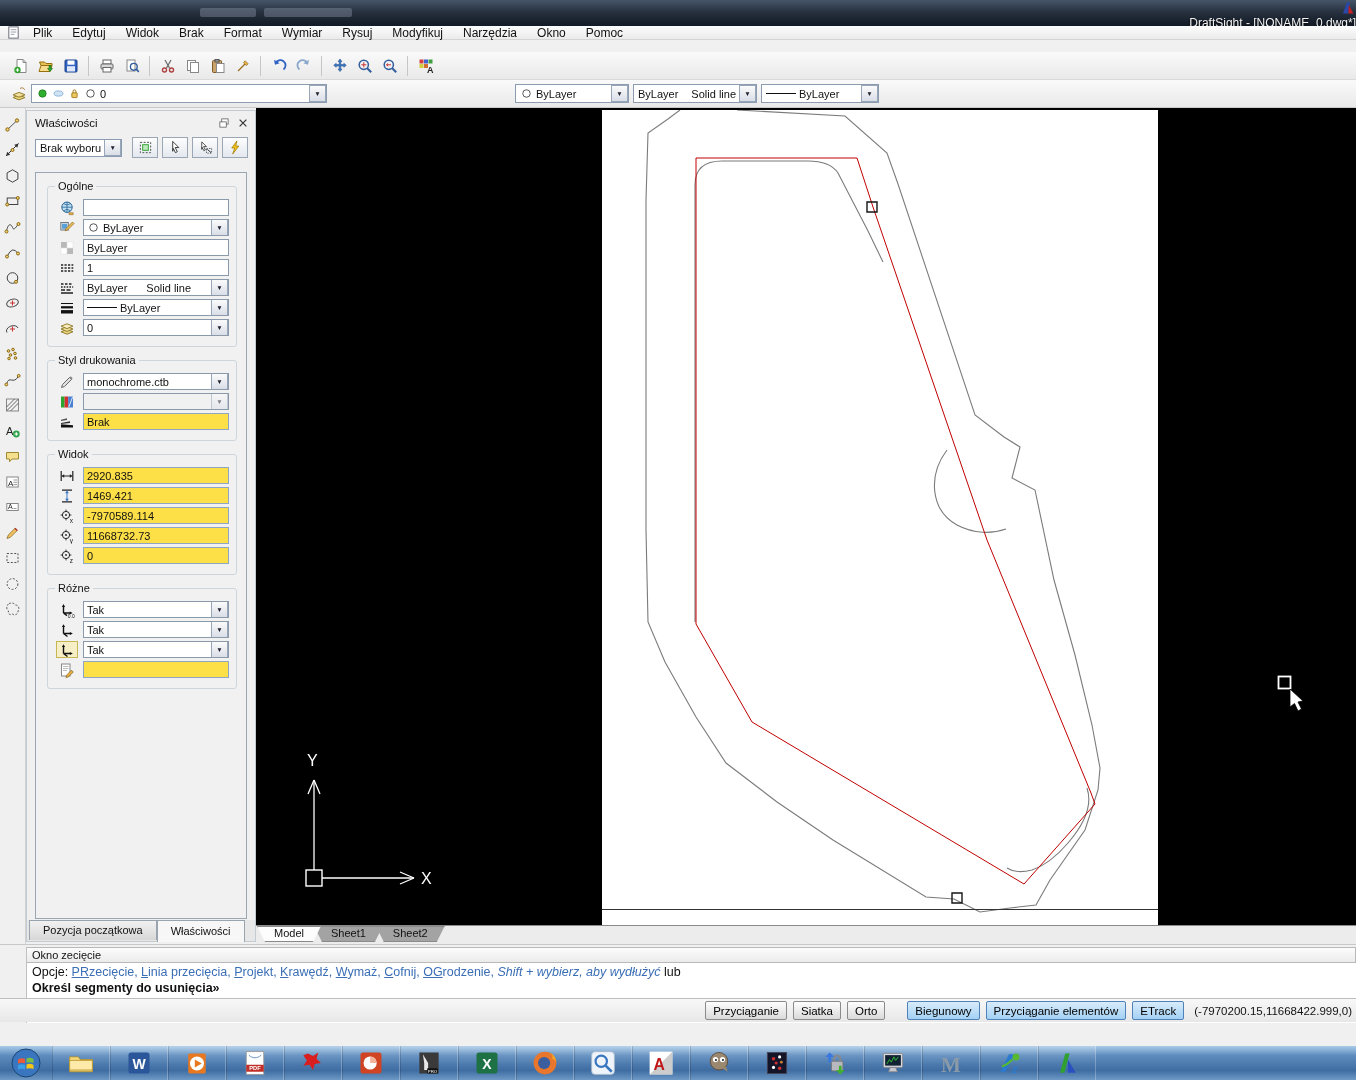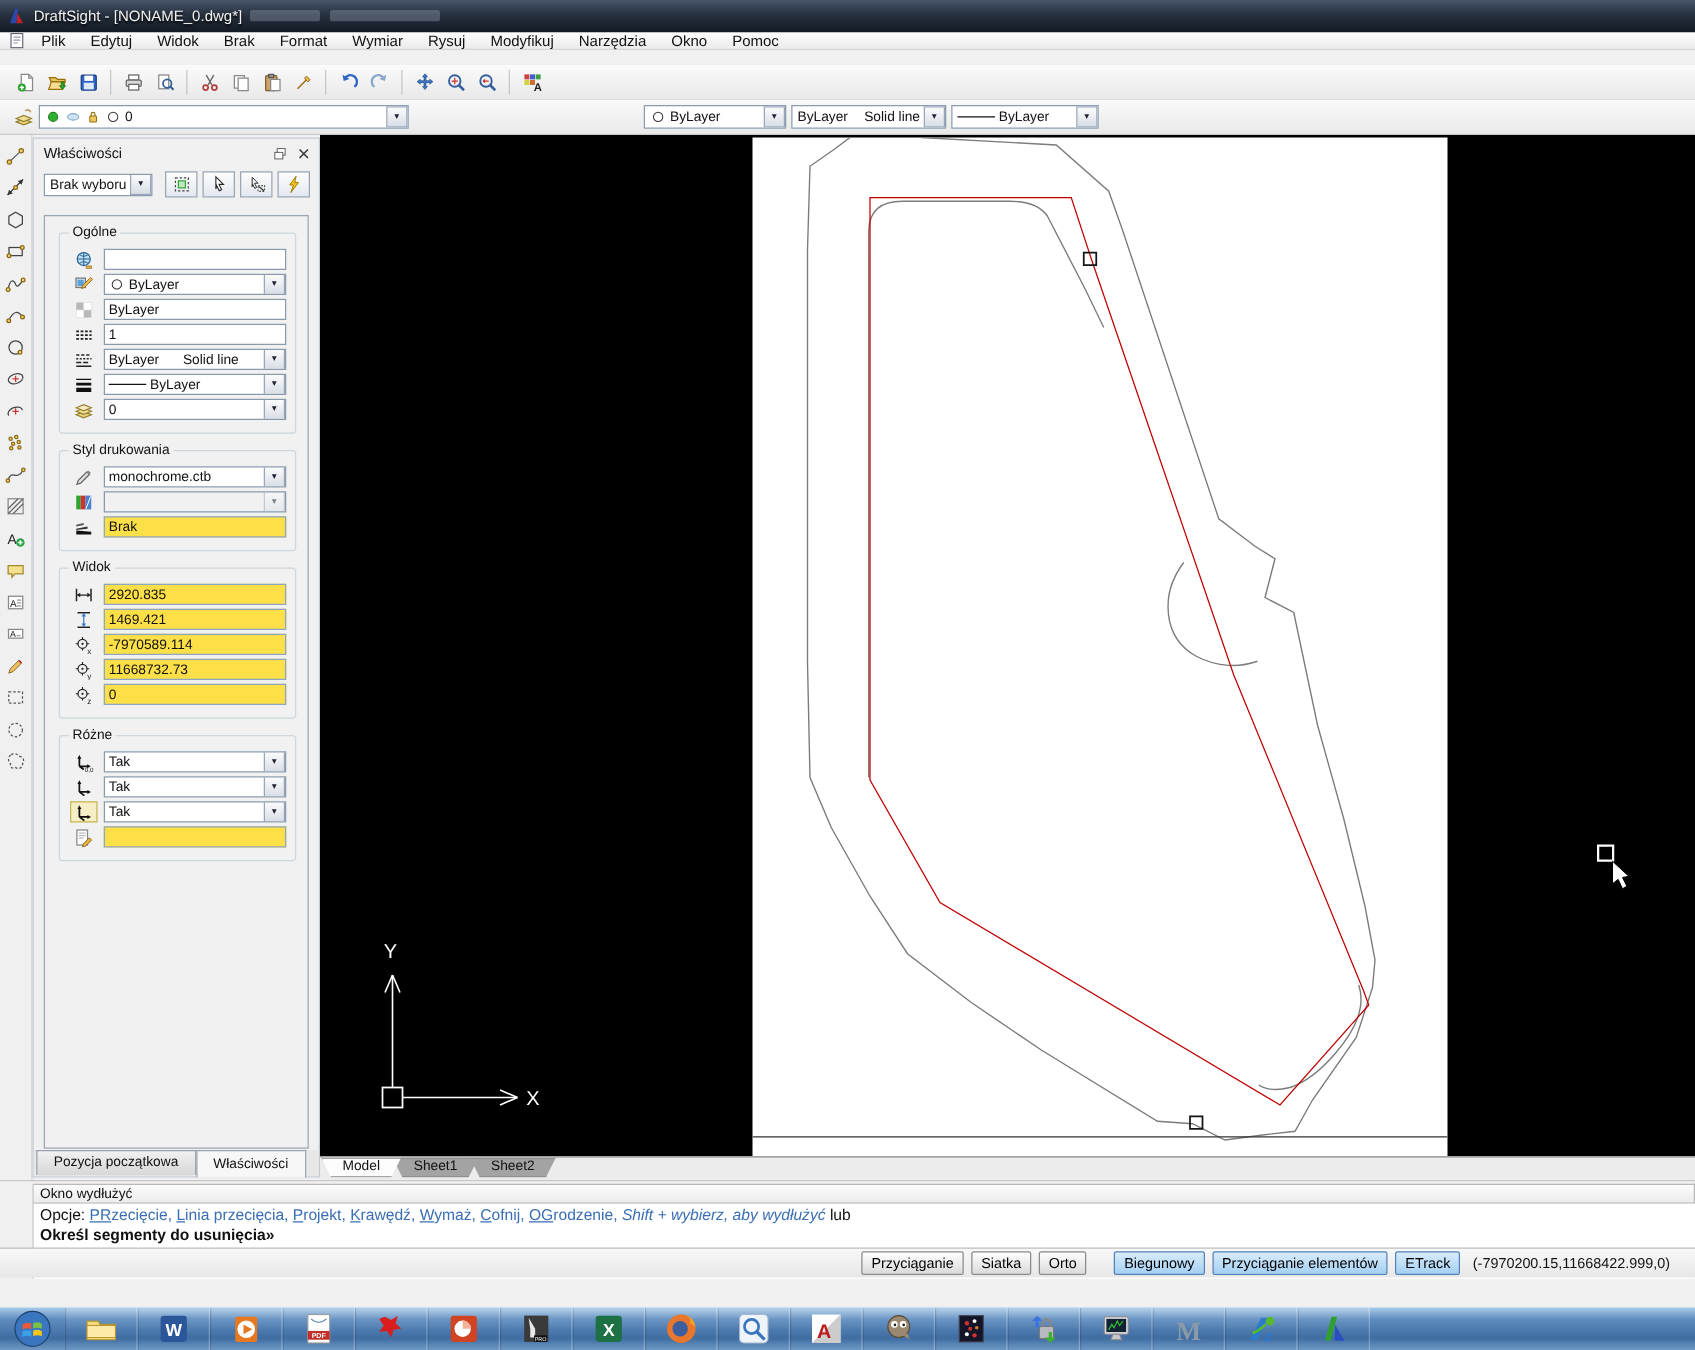--- a/index.html
+++ b/index.html
@@ -1,21 +1,21 @@
 <!DOCTYPE html>
 <html><head>
 <meta charset="utf-8">
 <style>
   html,body{margin:0;padding:0;background:#444;}
   #app{position:relative;width:1356px;height:1080px;background:#f0f0f0;overflow:hidden;
        font-family:"Liberation Sans",sans-serif;font-size:11px;color:#111;}
   svg{display:block}
   
-  #titlebar{position:absolute;top:0;left:0;right:0;height:26px;display:flex;align-items:center;
-    background:linear-gradient(#46566a 0%,#27313f 45%,#121a25 100%);color:#f2f2f2;padding-left:5px;box-sizing:border-box;}
+  #titlebar{position:absolute;top:0;left:0;right:0;height:26px;display:flex;align-items:flex-end;
+    background:linear-gradient(#46566a 0%,#27313f 45%,#121a25 100%);color:#f2f2f2;padding-left:5px;box-sizing:border-box;flex-direction:column;}
   #titlebar .icn svg{width:16px;height:16px}
   #title-text{font-size:12px;margin-left:6px;text-shadow:0 1px 2px #000;white-space:nowrap}
   .ghost{position:absolute;top:8px;height:9px;border-radius:2px;background:rgba(150,160,178,.38)}
   .ghost.g1{left:200px;width:56px}.ghost.g2{left:264px;width:88px}
   
   #menubar{position:absolute;top:26px;left:0;right:0;height:14px;background:linear-gradient(#fdfdfd,#ebebeb);
     border-bottom:1px solid #d4d4d4;display:flex;align-items:center;padding-left:4px;box-sizing:border-box}
   #menubar .icn svg{width:15px;height:15px;margin:0 2px}
   .menu-item{padding:4px 10px;font-size:12px;cursor:default}
   
@@ -96,21 +96,21 @@
   .cmd-header{height:16px;background:linear-gradient(#fcfcfc,#ebebeb);border:1px solid #b9b9b9;border-left:0;
     font-size:11px;padding:1px 0 0 5px;box-sizing:border-box}
   .cmd-lines{height:38px;background:#fff;border-bottom:1px solid #cccccc;padding:2px 5px;font-size:12.5px;overflow:hidden}
   .cmdlink{color:#3a6eb5}
   .cmdlink u{text-decoration:underline}
   .cmditalic{color:#3a6eb5;font-style:italic}
   .cmd-line2{font-weight:bold;font-size:12.5px;margin-top:2px}
   .cmd-input{height:17px;background:#fff;font-size:12px;padding:1px 5px;box-sizing:border-box}
   
   #statusbar{position:absolute;top:998px;left:0;right:0;height:24px;background:linear-gradient(#f8f8f8,#e7e7e7);
-    border-top:1px solid #bdbdbd;display:flex;align-items:center;justify-content:flex-end;padding-right:20px;gap:6px;box-sizing:border-box}
+    border-top:1px solid #bdbdbd;display:flex;align-items:center;justify-content:flex-end;padding-right:4px;gap:6px;box-sizing:border-box}
   .sbtn{height:19px;padding:0 7px;border:1px solid #8a8a8a;border-radius:2px;font-size:11.5px;
     background:linear-gradient(#fefefe,#dadada);display:flex;align-items:center}
   .sbtn.active{background:linear-gradient(#d8ecfb,#a3d0f4);border-color:#4f82b8}
   .sbtn.gap{margin-left:16px}
   #coords{font-size:11.5px;margin-left:4px;white-space:nowrap}
   
   #taskbar{position:absolute;top:1046px;left:0;right:0;height:34px;display:flex;align-items:center;
     background:linear-gradient(#a9cbe9 0%,#5e8cbe 28%,#3f6da2 72%,#6e99c6 100%)}
   .tslot{width:57px;height:34px;flex:none;display:flex;align-items:center;justify-content:center;
     border-right:1px solid rgba(255,255,255,.25);box-shadow:inset 1px 0 rgba(0,0,0,.15);
@@ -880,21 +880,21 @@
 
     <div id="sheettabs">
         <span class="stab active">Model</span>
         <span class="stab">Sheet1</span>
         <span class="stab">Sheet2</span>
       </div>
   </div>
 
   <div id="cmdwin">
     <div class="cmd-main">
-      <div class="cmd-header">Okno wydłużyć</div>
+      <div class="cmd-header">Okno zecięcie</div>
       <div class="cmd-lines">
         <div class="cmd-line1" id="cmd-options"><span>Opcje: </span><span class="cmdlink"><u>PR</u>zecięcie</span><span class="cmdlink">, </span><span class="cmdlink"><u>L</u>inia przecięcia</span><span class="cmdlink">, </span><span class="cmdlink"><u>P</u>rojekt</span><span class="cmdlink">, </span><span class="cmdlink"><u>K</u>rawędź</span><span class="cmdlink">, </span><span class="cmdlink"><u>W</u>ymaż</span><span class="cmdlink">, </span><span class="cmdlink"><u>C</u>ofnij</span><span class="cmdlink">, </span><span class="cmdlink"><u>OG</u>rodzenie</span><span class="cmdlink">, </span><span class="cmditalic">Shift + wybierz, aby wydłużyć</span><span> lub</span></div>
         <div class="cmd-line2">Określ segmenty do usunięcia»</div>
       </div>
       <div class="cmd-input">
         <span>:</span>
       </div>
     </div>
   </div>
 

